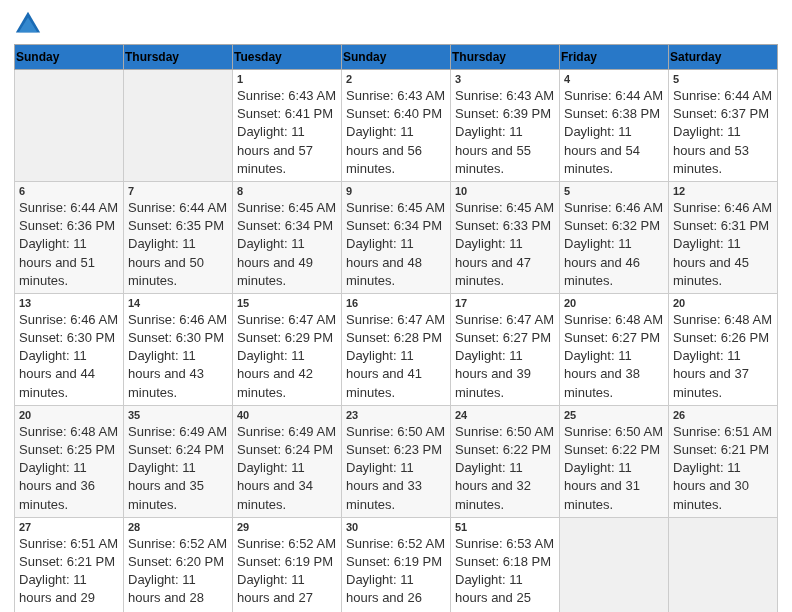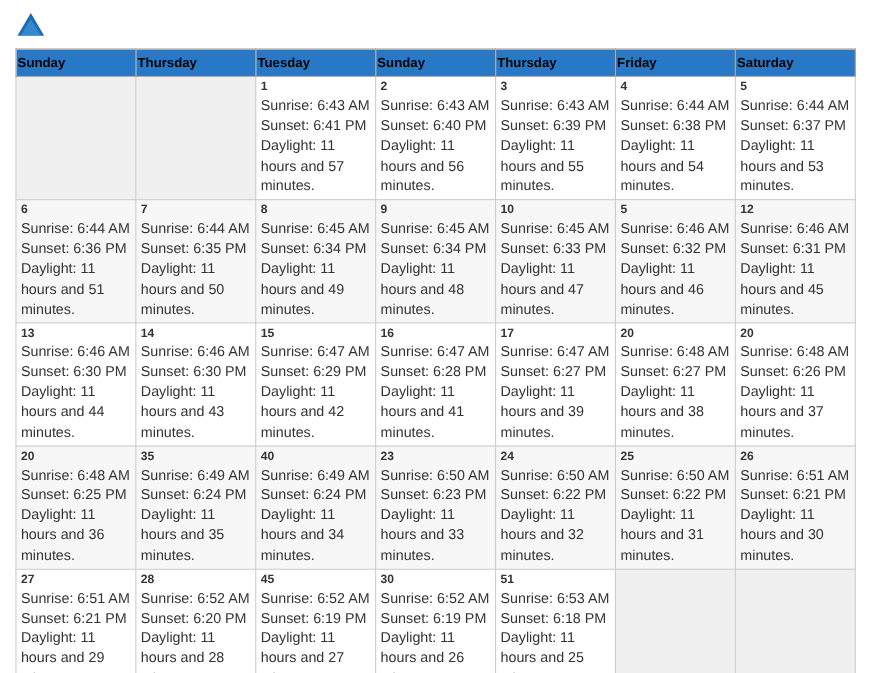--- a/index.html
+++ b/index.html
@@ -308,21 +308,21 @@
 Sunset: 6:21 PM
 Daylight: 11 hours and 29 minutes.</div>
           </td>
           <td>
             <span class="day-num">28</span>
             <div class="day-info" style="white-space: pre-line;">Sunrise: 6:52 AM
 Sunset: 6:20 PM
 Daylight: 11 hours and 28 minutes.</div>
           </td>
           <td>
-            <span class="day-num">45</span>
+            <span class="day-num">29</span>
             <div class="day-info" style="white-space: pre-line;">Sunrise: 6:52 AM
 Sunset: 6:19 PM
 Daylight: 11 hours and 27 minutes.</div>
           </td>
           <td>
             <span class="day-num">30</span>
             <div class="day-info" style="white-space: pre-line;">Sunrise: 6:52 AM
 Sunset: 6:19 PM
 Daylight: 11 hours and 26 minutes.</div>
           </td>

